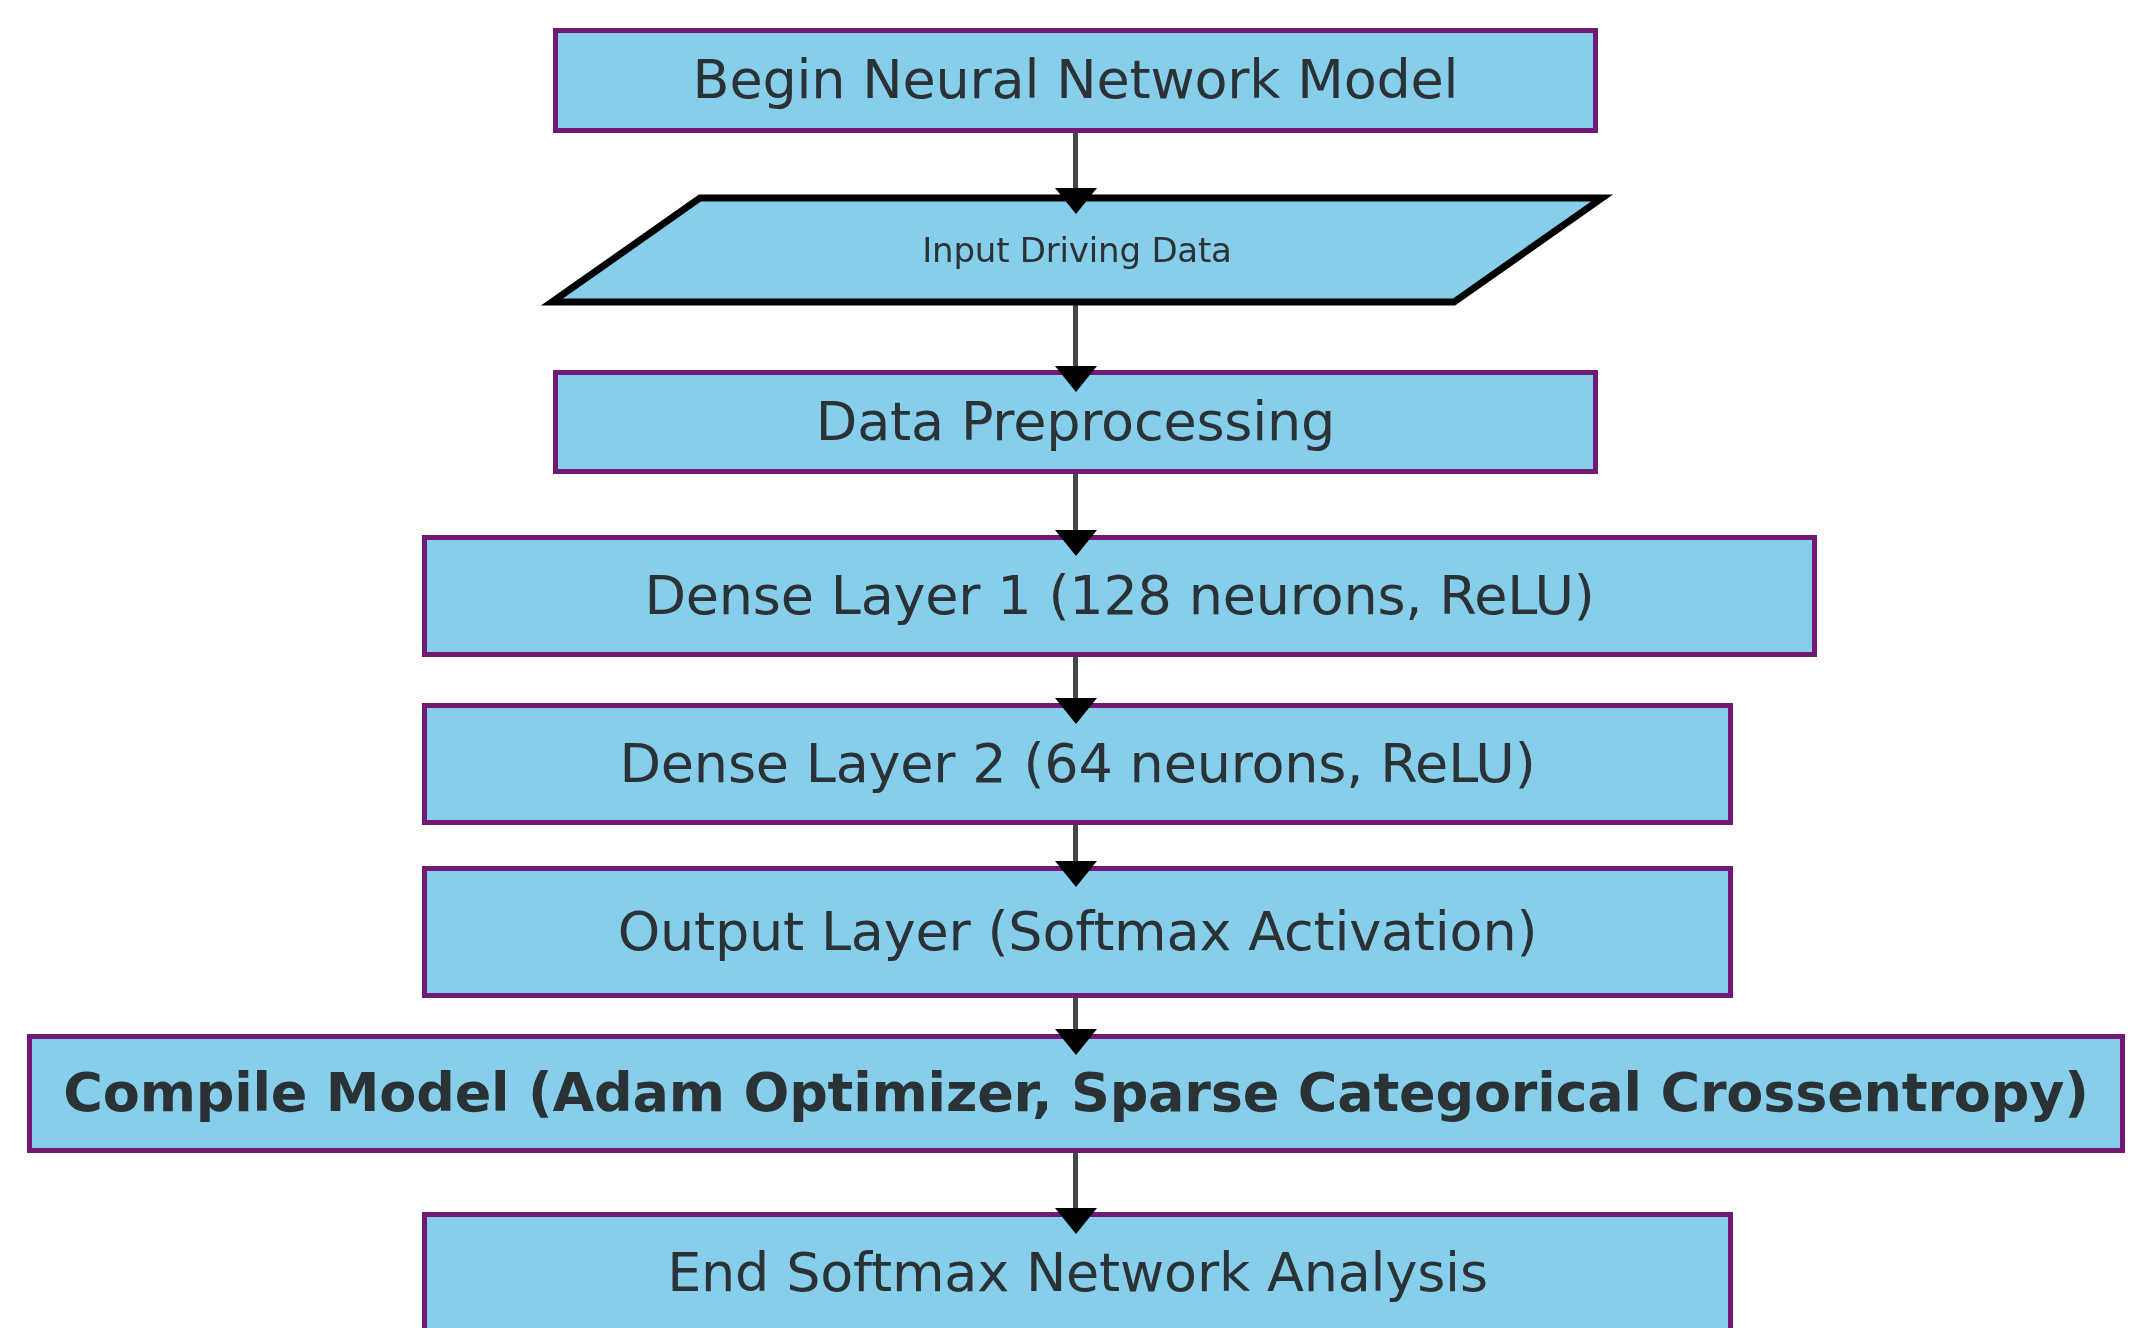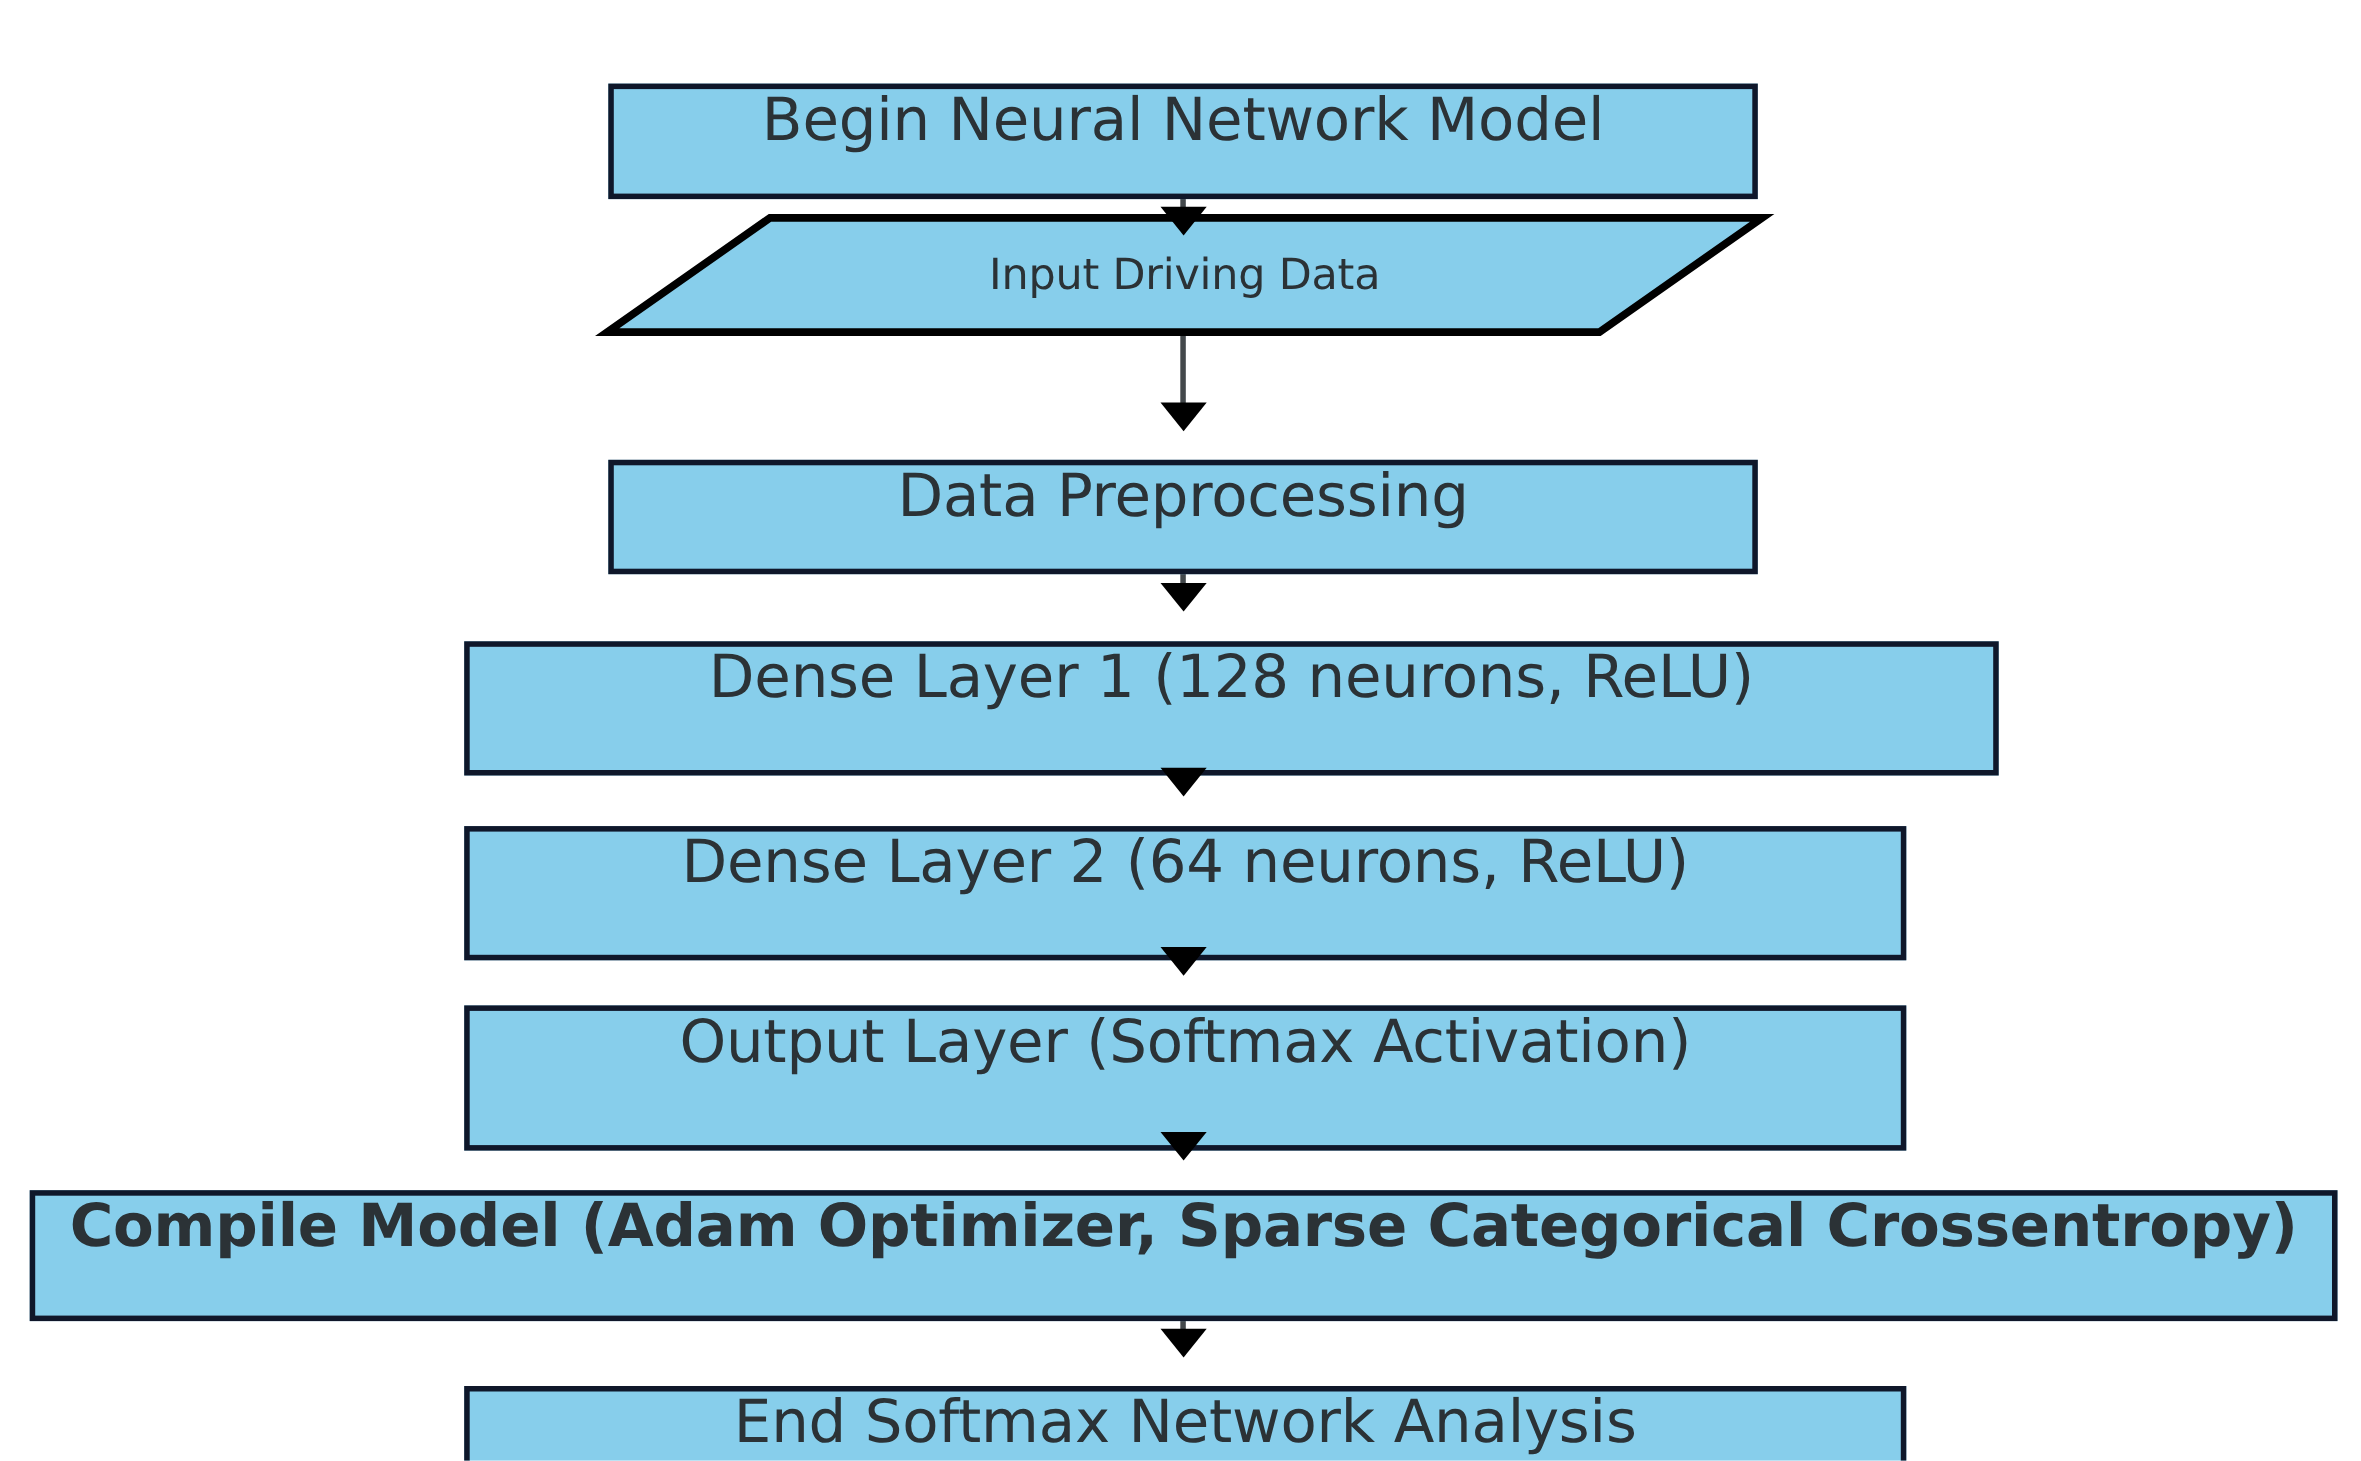--- a/index.html
+++ b/index.html
@@ -14,51 +14,51 @@
     position: relative;
     width: 2146px;
     height: 1328px;
     background: #ffffff;
     overflow: hidden;
   }
   .node {
     position: absolute;
     box-sizing: border-box;
     background: #87CEEB;
-    border: 5px solid #0f172a;
+    border: 5px solid #701a75;
     display: flex;
+    align-items: center;
     justify-content: center;
     color: #2b3236;
     font-size: 54px;
     line-height: 1.05;
     white-space: nowrap;
     letter-spacing: -0.2px;
     z-index: 2;
-    margin-top: 48px;
   }
   
   .io-node {
     position: absolute;
     z-index: 2;
   }
   .io-node svg {
     display: block;
     overflow: visible;
   }
   .io-label {
     position: absolute;
     left: 0;
     top: 0;
     width: 100%;
     height: 100%;
     display: flex;
     align-items: center;
     justify-content: center;
     color: #2b3236;
-    font-size: 39px;
+    font-size: 34px;
     white-space: nowrap;
     letter-spacing: -0.2px;
   }
   
   .conn {
     position: absolute;
     width: 5px;
     background: #43484b;
     z-index: 1;
   }

